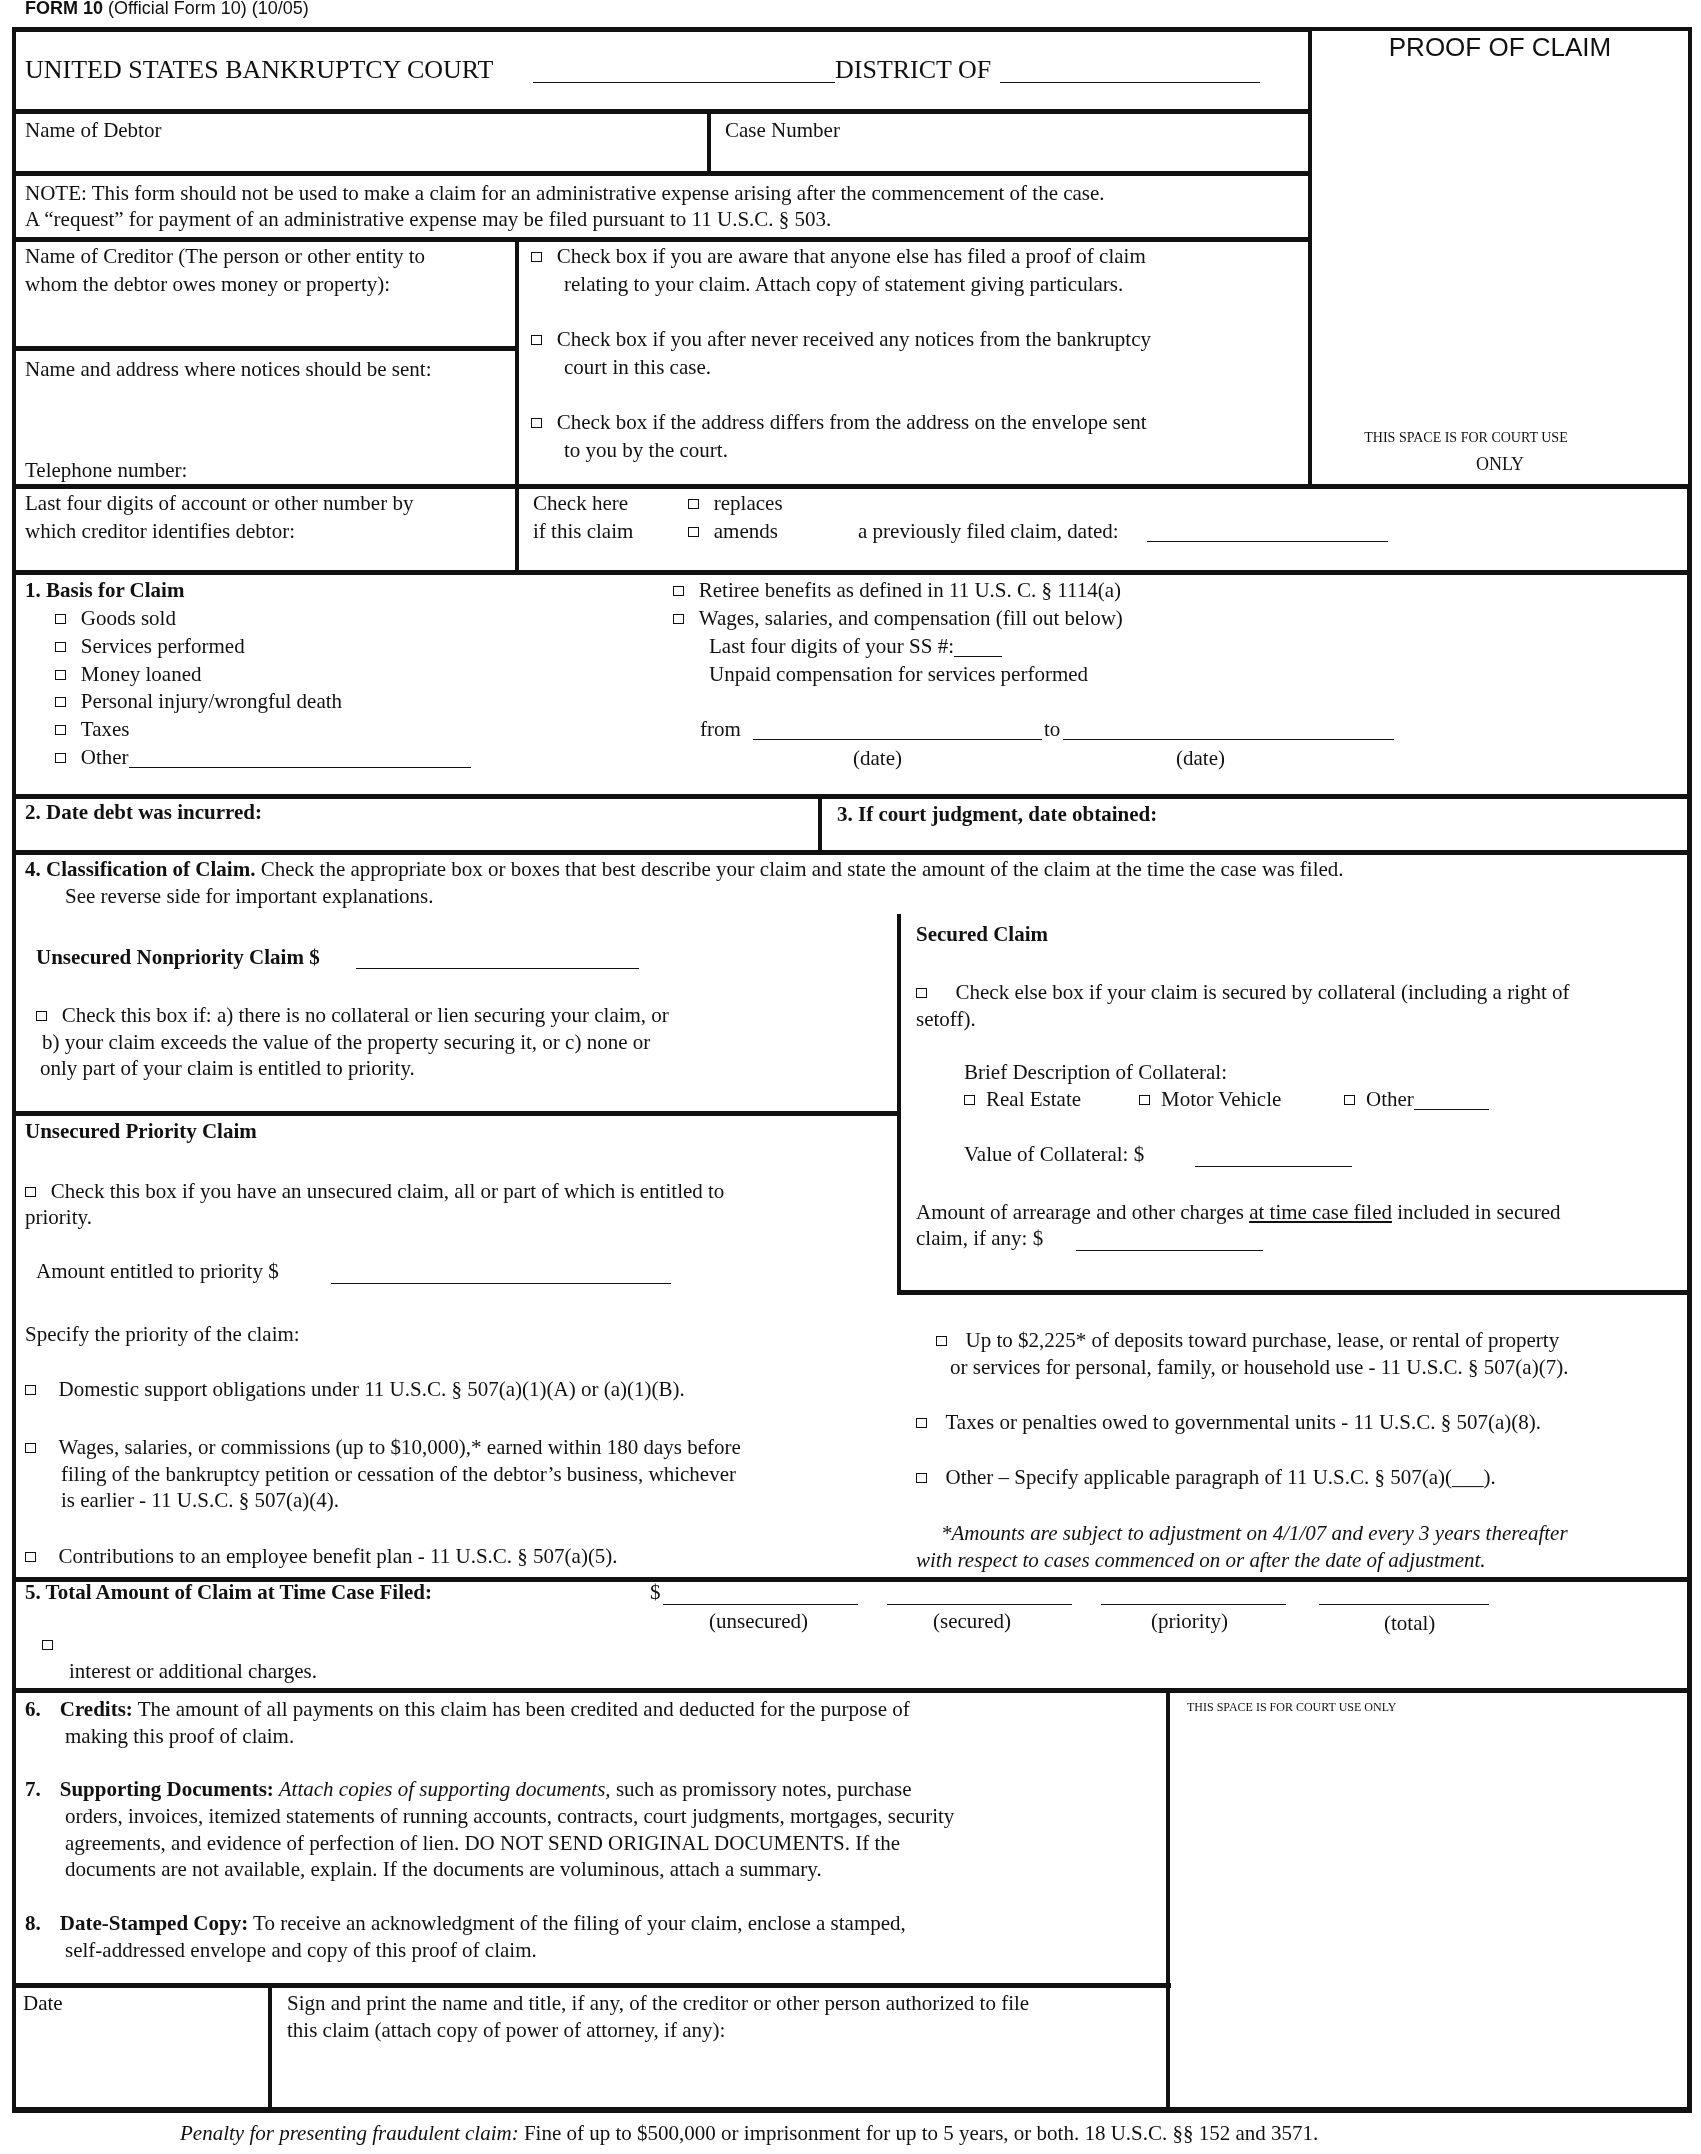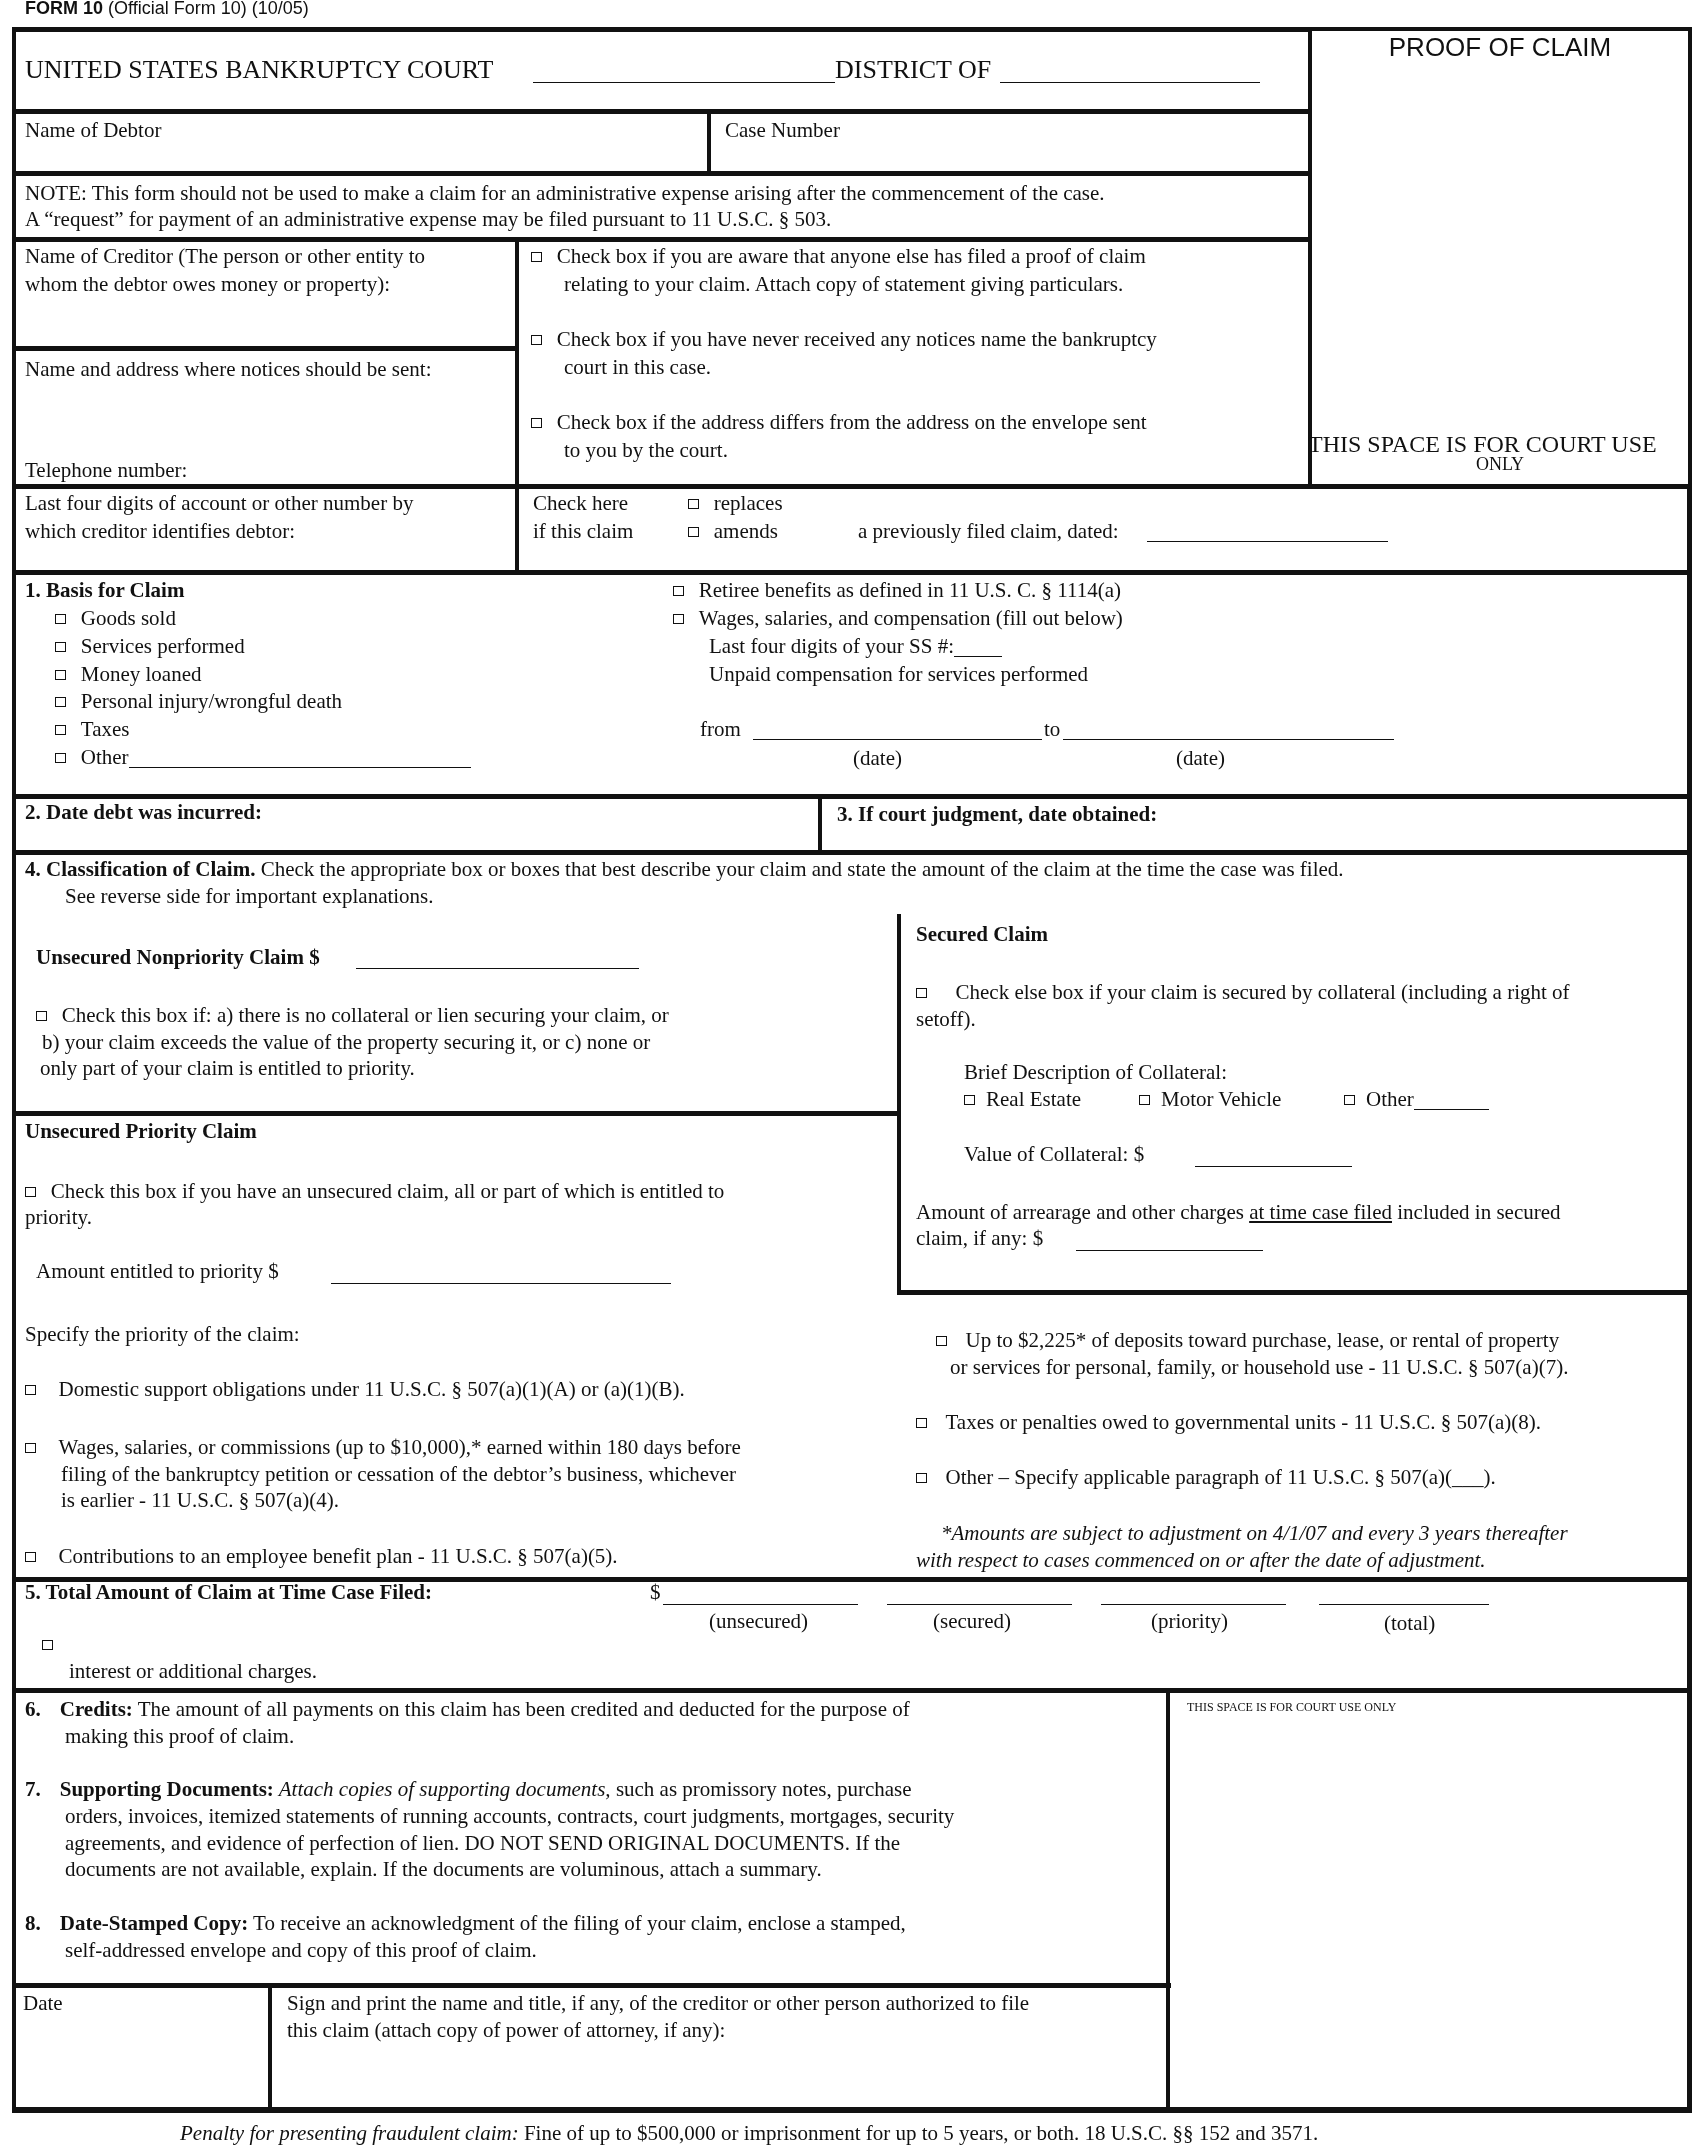--- a/index.html
+++ b/index.html
@@ -22,21 +22,21 @@
 
 <div class="t sans" style="left:25px;top:-2.9px;font-size:18px;">
   <span class="bold">FORM 10</span><span> (Official Form 10) (10/05)</span>
 </div>
 
 <div class="hl" style="left:11.5px;top:27px;width:1298px;height:4.8px;"></div>
 <div class="vl" style="left:11.5px;top:27px;height:2084px;width:4.8px;"></div>
 
 <div class="b abs" style="left:1308px;top:27px;width:384px;height:461px;border-width:4.8px;"></div>
 <div class="t sans" style="left:1308px;width:384px;text-align:center;top:31px;font-size:26px;">PROOF OF CLAIM</div>
-<div class="t" style="left:1308px;width:316px;text-align:center;top:429px;font-size:24px;">THIS SPACE IS FOR COURT USE</div>
+<div class="t" style="left:1308px;width:316px;text-align:center;top:429px;font-size:14px;">THIS SPACE IS FOR COURT USE</div>
 <div class="t" style="left:1308px;width:384px;text-align:center;top:453px;font-size:18px;">ONLY</div>
 
 <div class="t" style="left:25px;top:53px;font-size:26px;">UNITED STATES BANKRUPTCY COURT</div>
 <span class="blank abs" style="left:533px;top:63px;width:302px;"></span>
 <div class="t" style="left:835px;top:53px;font-size:26px;">DISTRICT OF</div>
 <span class="blank abs" style="left:1000px;top:63px;width:260px;"></span>
 <div class="hl" style="left:11.5px;top:109px;width:1298px;height:4.8px;"></div>
 
 <div class="t" style="left:25px;top:117px;">Name of Debtor</div>
 <div class="vl" style="left:707px;top:109px;height:63px;"></div>
@@ -53,21 +53,21 @@
 <div class="t" style="left:25px;top:243px;">Name of Creditor (The person or other entity to</div>
 <div class="t" style="left:25px;top:271px;">whom the debtor owes money or property):</div>
 <div class="abs" style="left:25px;top:301px;width:478px;height:43px;"></div>
 <div class="hl" style="left:11.5px;top:346px;width:507px;height:4.8px;"></div>
 <div class="t" style="left:25px;top:356px;">Name and address where notices should be sent:</div>
 <div class="abs" style="left:25px;top:384px;width:478px;height:67px;"></div>
 <div class="t" style="left:25px;top:457px;">Telephone number:</div>
 
 <div class="t" style="left:531px;top:243px;"><span class="cb"></span><span>Check box if you are aware that anyone else has filed a proof of claim</span></div>
 <div class="t" style="left:564px;top:271px;">relating to your claim.  Attach copy of statement giving particulars.</div>
-<div class="t" style="left:531px;top:326px;"><span class="cb"></span><span>Check box if you have never received any notices name the bankruptcy</span></div>
+<div class="t" style="left:531px;top:326px;"><span class="cb"></span><span>Check box if you after never received any notices from the bankruptcy</span></div>
 <div class="t" style="left:564px;top:354px;">court in this case.</div>
 <div class="t" style="left:531px;top:409px;"><span class="cb"></span><span>Check box if the address differs from the address on the envelope sent</span></div>
 <div class="t" style="left:564px;top:437px;">to you by the court.</div>
 
 <div class="hl" style="left:11.5px;top:484px;width:1680px;height:4.8px;"></div>
 
 <div class="t" style="left:25px;top:490px;">Last four digits of account or other number by</div>
 <div class="t" style="left:25px;top:518px;">which creditor identifies debtor:</div>
 <div class="t" style="left:533px;top:490px;">Check here</div>
 <div class="t" style="left:533px;top:518px;">if this claim</div>

